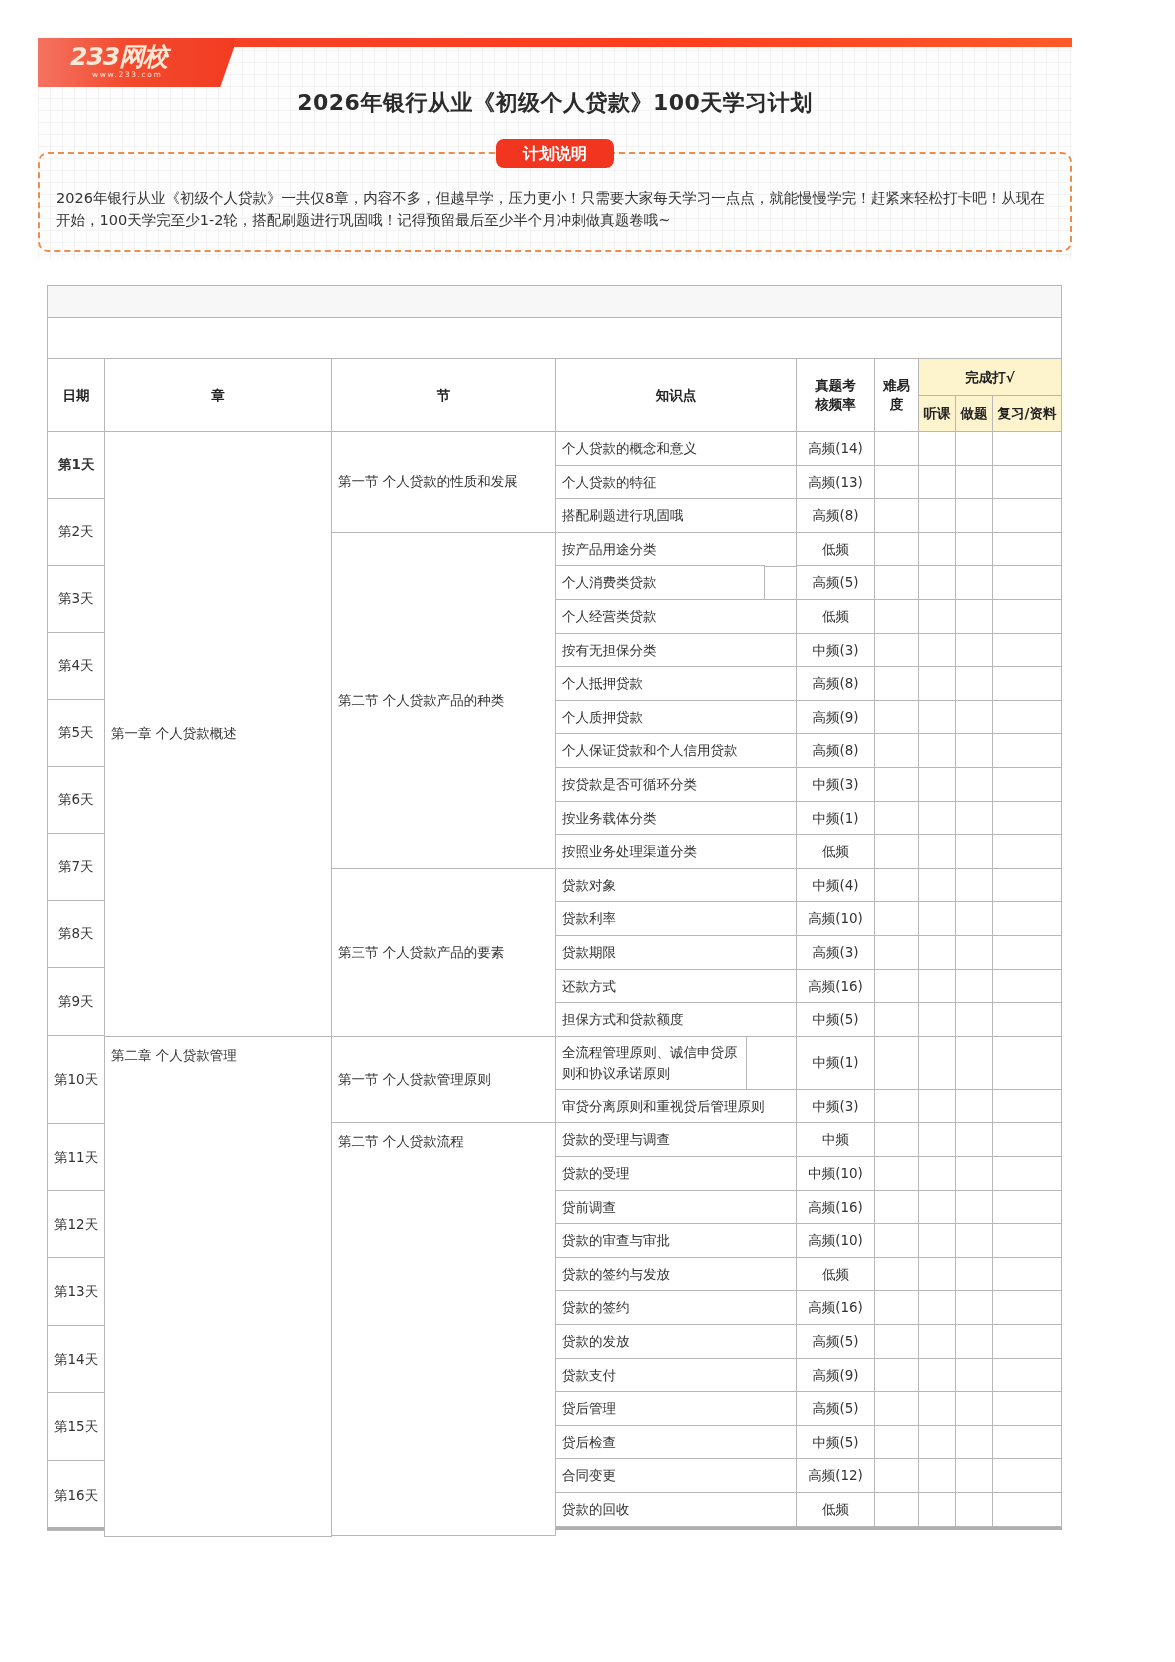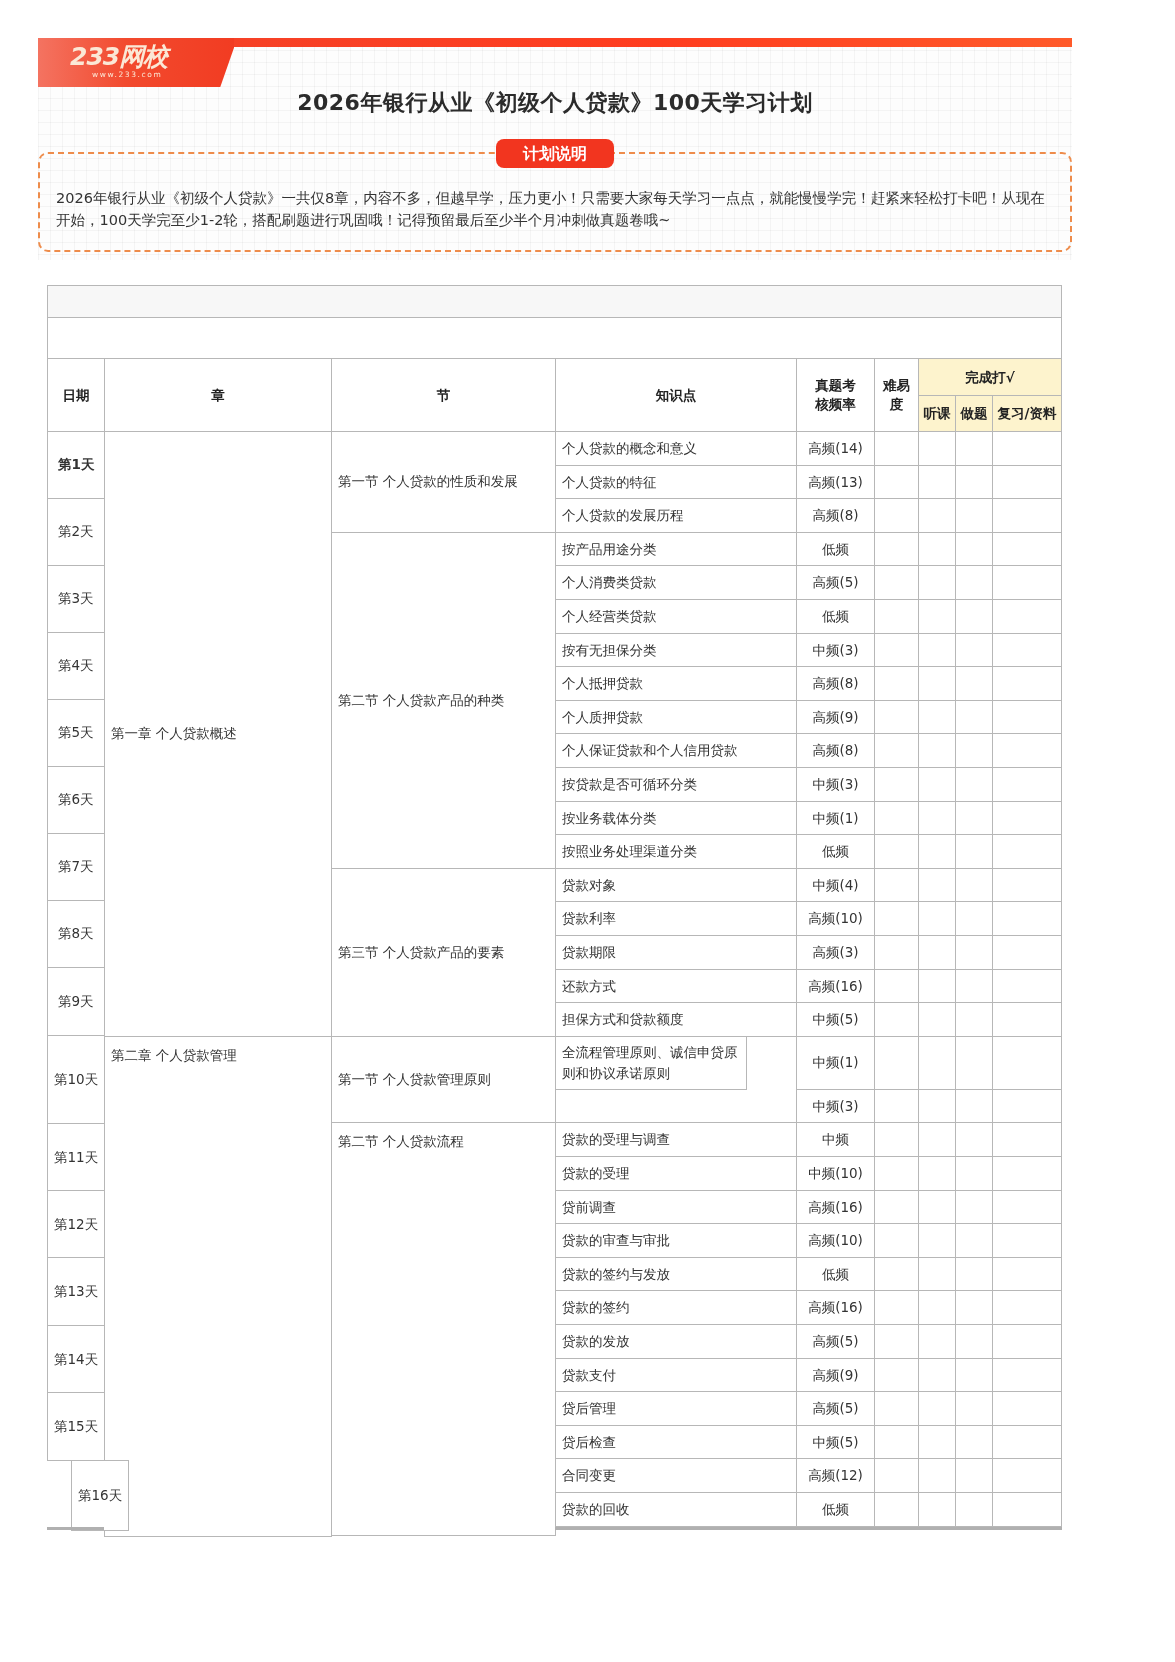--- a/index.html
+++ b/index.html
@@ -104,33 +104,33 @@
     <div class="cell " style="left: 827px; width: 45px; top: 146px; height: 35px;"></div>
     <div class="cell " style="left: 871px; width: 38px; top: 146px; height: 35px;"></div>
     <div class="cell " style="left: 908px; width: 38px; top: 146px; height: 35px;"></div>
     <div class="cell " style="left: 945px; width: 70px; top: 146px; height: 35px;"></div>
     <div class="cell left" style="left: 508px; width: 242px; top: 180px; height: 35px;">个人贷款的特征</div>
     <div class="cell center" style="left: 749px; width: 79px; top: 180px; height: 35px;">高频(13)</div>
     <div class="cell " style="left: 827px; width: 45px; top: 180px; height: 35px;"></div>
     <div class="cell " style="left: 871px; width: 38px; top: 180px; height: 35px;"></div>
     <div class="cell " style="left: 908px; width: 38px; top: 180px; height: 35px;"></div>
     <div class="cell " style="left: 945px; width: 70px; top: 180px; height: 35px;"></div>
-    <div class="cell left" style="left: 508px; width: 242px; top: 213px; height: 35px;">个人贷款的发展历程</div>
+    <div class="cell left" style="left: 508px; width: 242px; top: 213px; height: 35px;">搭配刷题进行巩固哦</div>
     <div class="cell center" style="left: 749px; width: 79px; top: 213px; height: 35px;">高频(8)</div>
     <div class="cell " style="left: 827px; width: 45px; top: 213px; height: 35px;"></div>
     <div class="cell " style="left: 871px; width: 38px; top: 213px; height: 35px;"></div>
     <div class="cell " style="left: 908px; width: 38px; top: 213px; height: 35px;"></div>
     <div class="cell " style="left: 945px; width: 70px; top: 213px; height: 35px;"></div>
     <div class="cell left" style="left: 508px; width: 242px; top: 247px; height: 35px;">按产品用途分类</div>
     <div class="cell center" style="left: 749px; width: 79px; top: 247px; height: 35px;">低频</div>
     <div class="cell " style="left: 827px; width: 45px; top: 247px; height: 35px;"></div>
     <div class="cell " style="left: 871px; width: 38px; top: 247px; height: 35px;"></div>
     <div class="cell " style="left: 908px; width: 38px; top: 247px; height: 35px;"></div>
     <div class="cell " style="left: 945px; width: 70px; top: 247px; height: 35px;"></div>
-    <div class="cell left" style="left: 508px; width: 242px; top: 280px; height: 35px; text-align: center;">个人消费类贷款</div>
+    <div class="cell left" style="left: 508px; width: 210px; top: 280px; height: 35px; text-align: center;">个人消费类贷款</div>
     <div class="cell center" style="left: 749px; width: 79px; top: 280px; height: 35px;">高频(5)</div>
     <div class="cell " style="left: 827px; width: 45px; top: 280px; height: 35px;"></div>
     <div class="cell " style="left: 871px; width: 38px; top: 280px; height: 35px;"></div>
     <div class="cell " style="left: 908px; width: 38px; top: 280px; height: 35px;"></div>
     <div class="cell " style="left: 945px; width: 70px; top: 280px; height: 35px;"></div>
     <div class="cell left" style="left: 508px; width: 242px; top: 314px; height: 35px;">个人经营类贷款</div>
     <div class="cell center" style="left: 749px; width: 79px; top: 314px; height: 35px;">低频</div>
     <div class="cell " style="left: 827px; width: 45px; top: 314px; height: 35px;"></div>
     <div class="cell " style="left: 871px; width: 38px; top: 314px; height: 35px;"></div>
     <div class="cell " style="left: 908px; width: 38px; top: 314px; height: 35px;"></div>
@@ -206,20 +206,21 @@
     <div class="cell " style="left: 827px; width: 45px; top: 717px; height: 35px;"></div>
     <div class="cell " style="left: 871px; width: 38px; top: 717px; height: 35px;"></div>
     <div class="cell " style="left: 908px; width: 38px; top: 717px; height: 35px;"></div>
     <div class="cell " style="left: 945px; width: 70px; top: 717px; height: 35px;"></div>
     <div class="cell left topic-two-line" style="left: 508px; width: 192px; top: 751px; height: 54px;">全流程管理原则、诚信申贷原则和协议承诺原则</div>
     <div class="cell center" style="left: 749px; width: 79px; top: 751px; height: 54px;">中频(1)</div>
     <div class="cell " style="left: 827px; width: 45px; top: 751px; height: 54px;"></div>
     <div class="cell " style="left: 871px; width: 38px; top: 751px; height: 54px;"></div>
     <div class="cell " style="left: 908px; width: 38px; top: 751px; height: 54px;"></div>
     <div class="cell " style="left: 945px; width: 70px; top: 751px; height: 54px;"></div>
+    <div class="cell left" style="left: 508px; width: 242px; top: 804px; height: 35px;">审贷分离原则和重视贷后管理原则</div>
     <div class="cell center" style="left: 749px; width: 79px; top: 804px; height: 35px;">中频(3)</div>
     <div class="cell " style="left: 827px; width: 45px; top: 804px; height: 35px;"></div>
     <div class="cell " style="left: 871px; width: 38px; top: 804px; height: 35px;"></div>
     <div class="cell " style="left: 908px; width: 38px; top: 804px; height: 35px;"></div>
     <div class="cell " style="left: 945px; width: 70px; top: 804px; height: 35px;"></div>
     <div class="cell left" style="left: 508px; width: 242px; top: 837px; height: 35px;">贷款的受理与调查</div>
     <div class="cell center" style="left: 749px; width: 79px; top: 837px; height: 35px;">中频</div>
     <div class="cell " style="left: 827px; width: 45px; top: 837px; height: 35px;"></div>
     <div class="cell " style="left: 871px; width: 38px; top: 837px; height: 35px;"></div>
     <div class="cell " style="left: 908px; width: 38px; top: 837px; height: 35px;"></div>
@@ -305,17 +306,17 @@
     <div class="cell day-cell" style="left: 0px; width: 58px; top: 481px; height: 68px;">第6天</div>
     <div class="cell day-cell" style="left: 0px; width: 58px; top: 548px; height: 68px;">第7天</div>
     <div class="cell day-cell" style="left: 0px; width: 58px; top: 615px; height: 68px;">第8天</div>
     <div class="cell day-cell" style="left: 0px; width: 58px; top: 682px; height: 69px;">第9天</div>
     <div class="cell day-cell narrow" style="left: 0px; width: 58px; top: 750px; height: 89px;">第10天</div>
     <div class="cell day-cell narrow" style="left: 0px; width: 58px; top: 838px; height: 68px;">第11天</div>
     <div class="cell day-cell narrow" style="left: 0px; width: 58px; top: 905px; height: 68px;">第12天</div>
     <div class="cell day-cell narrow" style="left: 0px; width: 58px; top: 972px; height: 69px;">第13天</div>
     <div class="cell day-cell narrow" style="left: 0px; width: 58px; top: 1040px; height: 68px;">第14天</div>
     <div class="cell day-cell narrow" style="left: 0px; width: 58px; top: 1107px; height: 69px;">第15天</div>
-    <div class="cell day-cell narrow" style="left: 0px; width: 58px; top: 1175px; height: 71px; margin-left: 24px;">第16天</div>
+    <div class="cell day-cell narrow" style="left: 0px; width: 58px; top: 1175px; height: 71px;">第16天</div>
   </div>
 
 <div class="bottom-bar" style="left:47px;top:1527px;width:57px;"></div>
 <div class="bottom-bar" style="left:555px;top:1527px;width:507px;"></div>
 
 </body></html>

